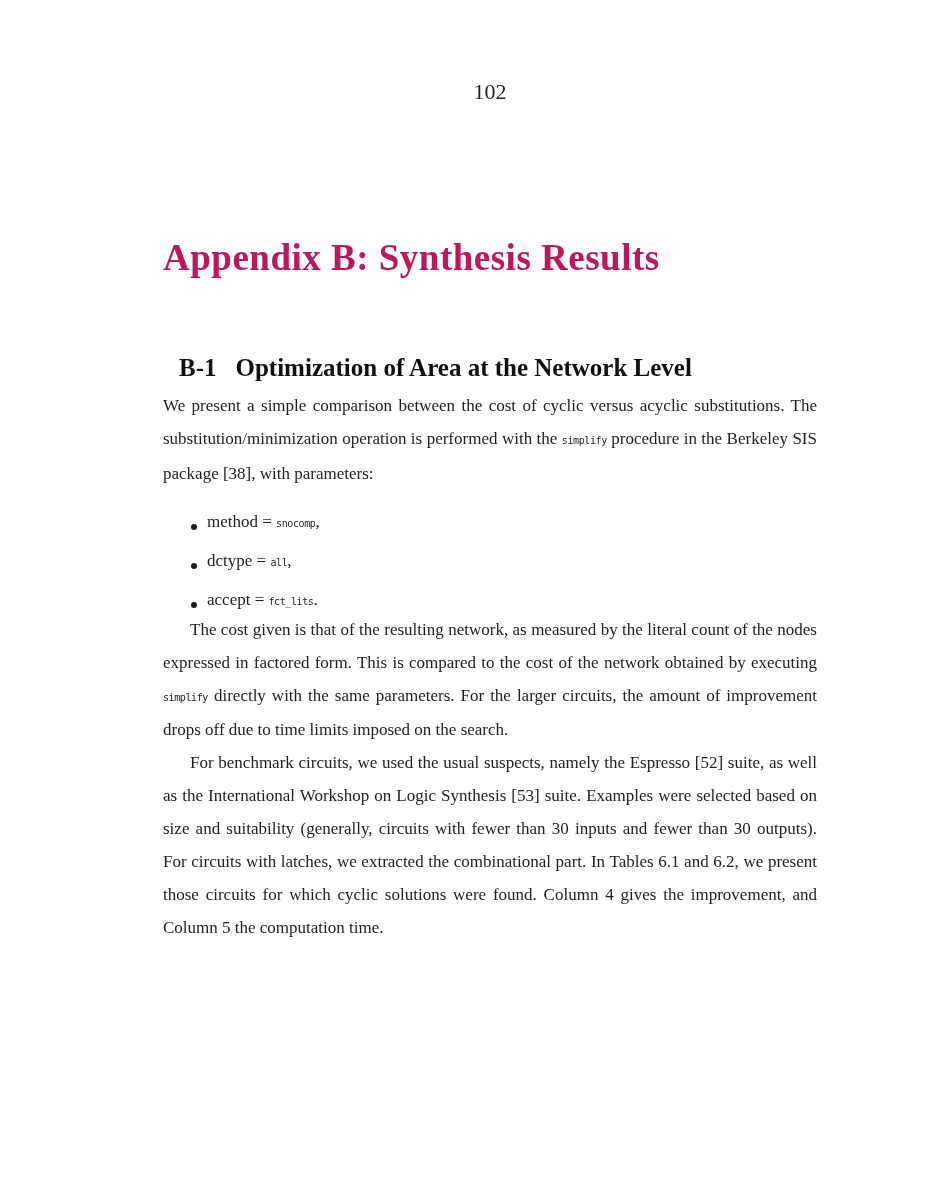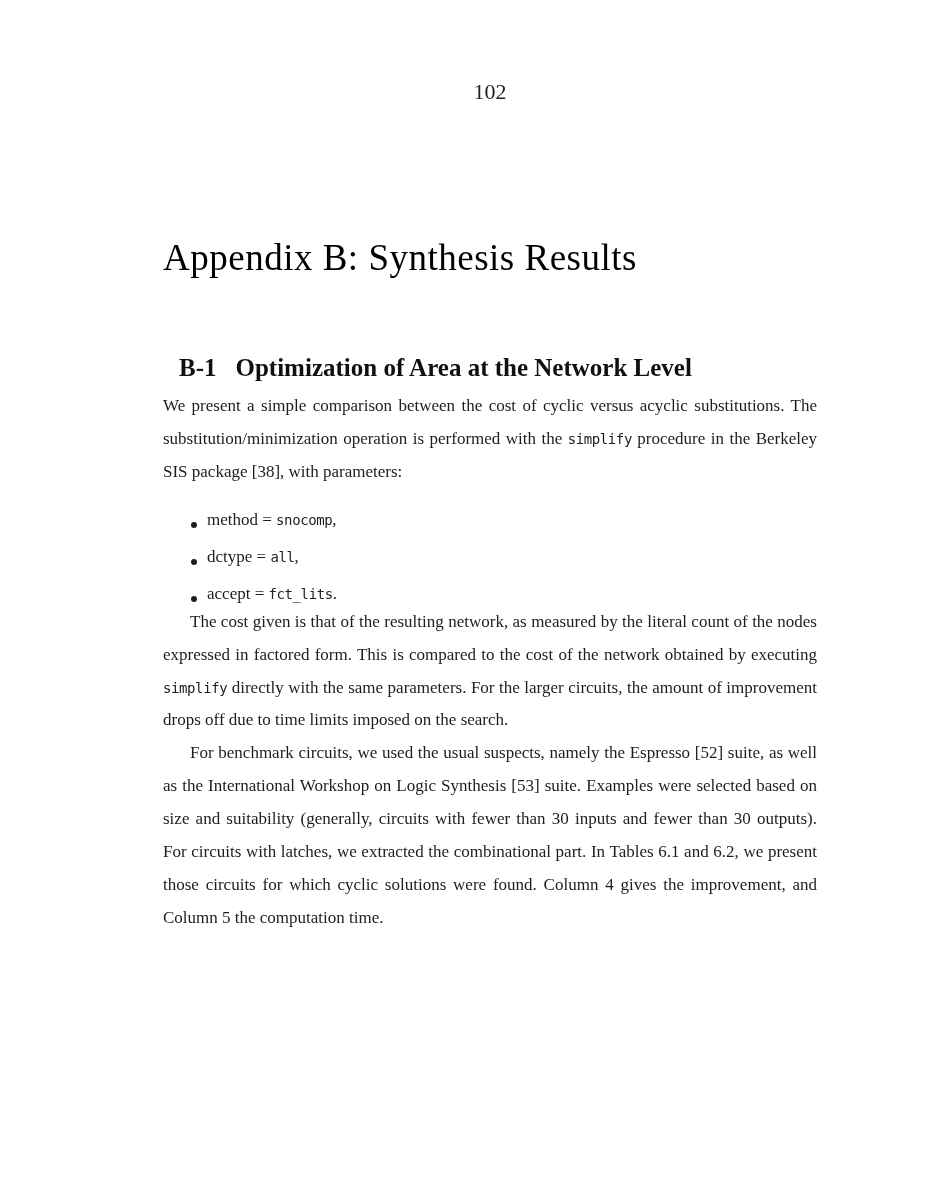--- a/index.html
+++ b/index.html
@@ -27,23 +27,23 @@
     right: 0;
     text-align: center;
     font-size: 22px;
     color: #222;
   }
   .chapter-title {
     position: absolute;
     top: 211px;
     left: 0;
     font-size: 37px;
-    font-weight: normal;
+    font-weight: bold;
     letter-spacing: 0.5px;
-    color: #000000;
+    color: #be185d;
     white-space: nowrap;
   }
   .section-heading {
     position: absolute;
     top: 333px;
     left: 16px;
     font-size: 25px;
     font-weight: bold;
     color: #101010;
     white-space: nowrap;
@@ -55,21 +55,21 @@
     left: 0;
     width: 654px;
     font-size: 17px;
     line-height: 32.9px;
     text-align: justify;
   }
   .bodytext p { margin: 0; }
   p.indent { text-indent: 27px; }
   .mono {
     font-family: "DejaVu Sans Mono", monospace;
-    font-size: 14px;
+    font-size: 10px;
     letter-spacing: -0.4px;
   }
   .param-list { margin: 19px 0 0 0; }
   .param-item {
     position: relative;
     padding-left: 44px;
     line-height: 24px;
     margin-bottom: 13px;
     text-align: left;
   }

